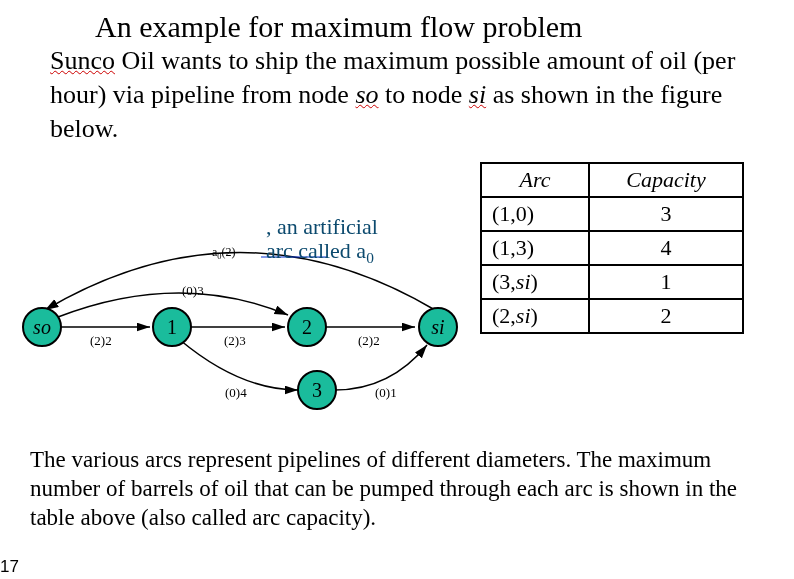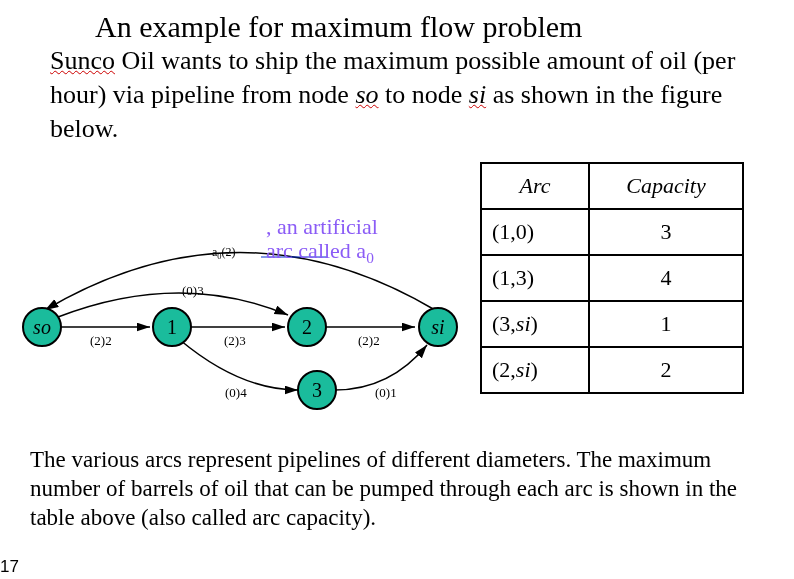--- a/index.html
+++ b/index.html
@@ -43,21 +43,21 @@
     border: 2px solid black;
     font-size: 22px;
     text-align: center;
     font-weight: normal;
   }
   th {
     font-style: italic;
     border-radius: 9px;
   }
   .col-arc { width: 90px; padding: 3px 6px; }
-  .col-cap { width: 140px; padding: 9px 6px; }
+  .col-cap { width: 140px; padding: 3px 6px; }
   .arc-cell { text-align: left; padding-left: 10px; }
   .diagram {
     position: absolute;
     top: 185px;
     left: 10px;
     width: 470px;
     height: 240px;
   }
   .node {
     position: absolute;
@@ -78,21 +78,21 @@
     top: 0; left: 0;
     width: 470px;
     height: 240px;
   }
   .arc-label-text {
     font-size: 13px;
     font-family: "Times New Roman", Times, serif;
   }
   .artificial-label {
     position: absolute;
-    color: #8b5cf6;
+    color: #0c4a6e;
     font-size: 22px;
     font-family: "Times New Roman", Times, serif;
     line-height: 1.1;
     text-align: left;
   }
   .a0-label {
     font-size: 12px;
   }
   .sub { font-size: 0.7em; vertical-align: sub; }
   .para2 {

